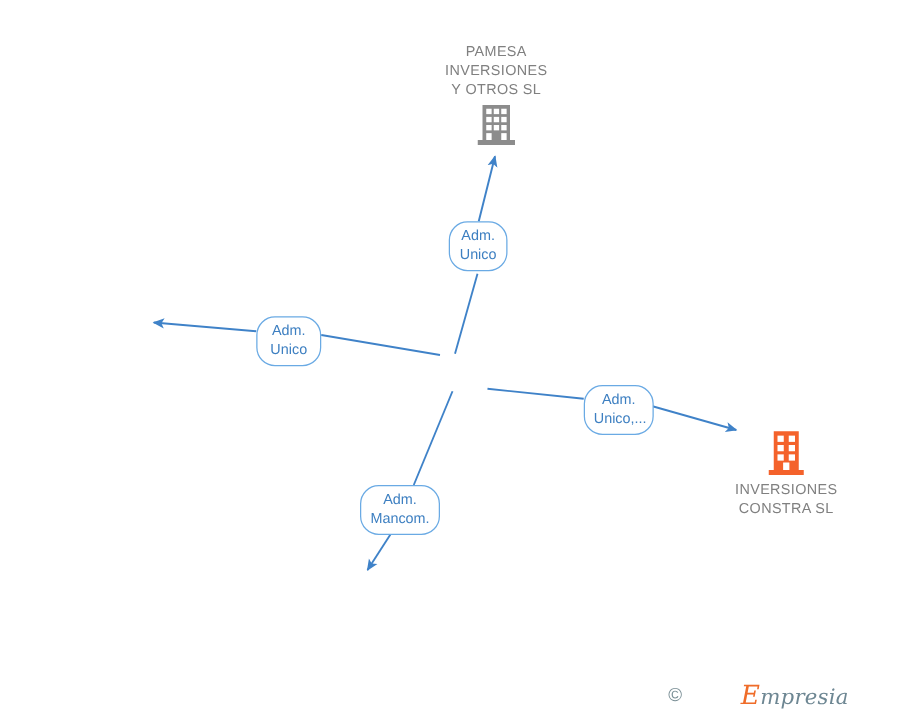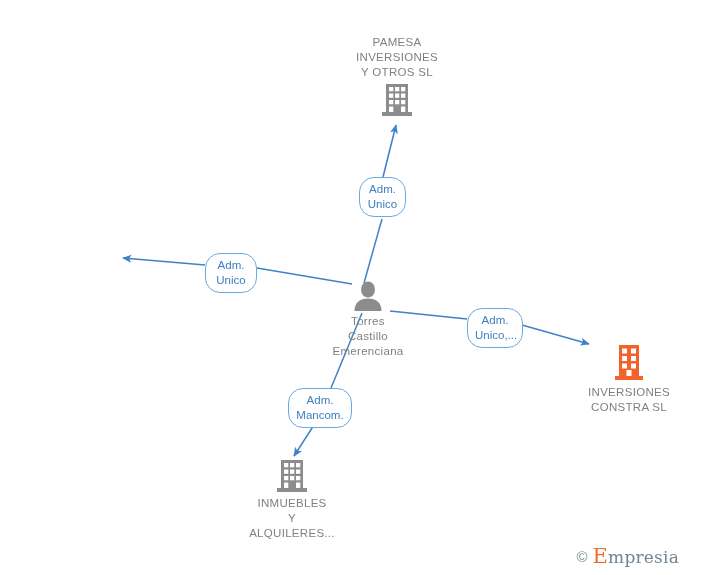--- a/index.html
+++ b/index.html
@@ -69,23 +69,25 @@
     align-items: center;
     gap: 5px;
     user-select: none;
   }
   .wm-c {
     font-size: 15px;
     color: #7a8f96;
   }
   .wm-text {
     font-family: "DejaVu Serif", serif;
+    font-style: italic;
     font-size: 17px;
     color: #6e8793;
     letter-spacing: 0.2px;
+    margin-left: 42px;
   }
   .wm-text .wm-e {
     color: #ef6c29;
     font-size: 21px;
   }
 </style>
 </head>
 <body>
 
 <div id="canvas">
@@ -133,66 +135,37 @@
       <rect x="19" y="10.5" width="4.3" height="4.3" fill="#ffffff"></rect>
       <rect x="7" y="17" width="4.3" height="4.3" fill="#ffffff"></rect>
       <rect x="13" y="17" width="4.3" height="4.3" fill="#ffffff"></rect>
       <rect x="19" y="17" width="4.3" height="4.3" fill="#ffffff"></rect>
       <rect x="7" y="23.5" width="4.3" height="5.5" fill="#ffffff"></rect>
       <rect x="19" y="23.5" width="4.3" height="5.5" fill="#ffffff"></rect>
     </svg>
   </div>
 
 
-  <div class="node" style="left:368px; top:281px;">
-    <svg class="node-icon" width="32" height="30" viewBox="0 0 32 30" xmlns="http://www.w3.org/2000/svg">
-      <ellipse cx="16" cy="8.5" rx="7" ry="8" fill="#8c8c8c"></ellipse>
-      <path d="M2.5,30 C2.5,21 8.5,17.5 16,17.5 C23.5,17.5 29.5,21 29.5,30 Z" fill="#8c8c8c"></path>
-    </svg>
-    <div class="node-label node-label-bottom">Torres
-Castillo
-Emerenciana</div>
-  </div>
 
   <div class="node" style="left:629px; top:344px;">
     <svg class="node-icon" width="32" height="38" viewBox="0 0 32 38" xmlns="http://www.w3.org/2000/svg">
       <rect x="6" y="1" width="20" height="31" fill="#f4622b"></rect>
       <rect x="2" y="32" width="28" height="4" fill="#f4622b"></rect>
       <rect x="9" y="4.5" width="5" height="5" fill="#ffffff"></rect>
       <rect x="18" y="4.5" width="5" height="5" fill="#ffffff"></rect>
       <rect x="9" y="12" width="5" height="5" fill="#ffffff"></rect>
       <rect x="18" y="12" width="5" height="5" fill="#ffffff"></rect>
       <rect x="9" y="19.5" width="5" height="5" fill="#ffffff"></rect>
       <rect x="18" y="19.5" width="5" height="5" fill="#ffffff"></rect>
       <rect x="13.5" y="26" width="5" height="6" fill="#ffffff"></rect>
     </svg>
     <div class="node-label node-label-bottom">INVERSIONES
 CONSTRA  SL</div>
   </div>
 
-  <div class="node" style="left:292px; top:459px;">
-    <svg class="node-icon" width="30" height="34" viewBox="0 0 30 34" xmlns="http://www.w3.org/2000/svg">
-      <rect x="4" y="1" width="22" height="28" fill="#8c8c8c"></rect>
-      <rect x="0" y="29" width="30" height="4" fill="#8c8c8c"></rect>
-      <rect x="7" y="4" width="4.3" height="4.3" fill="#ffffff"></rect>
-      <rect x="13" y="4" width="4.3" height="4.3" fill="#ffffff"></rect>
-      <rect x="19" y="4" width="4.3" height="4.3" fill="#ffffff"></rect>
-      <rect x="7" y="10.5" width="4.3" height="4.3" fill="#ffffff"></rect>
-      <rect x="13" y="10.5" width="4.3" height="4.3" fill="#ffffff"></rect>
-      <rect x="19" y="10.5" width="4.3" height="4.3" fill="#ffffff"></rect>
-      <rect x="7" y="17" width="4.3" height="4.3" fill="#ffffff"></rect>
-      <rect x="13" y="17" width="4.3" height="4.3" fill="#ffffff"></rect>
-      <rect x="19" y="17" width="4.3" height="4.3" fill="#ffffff"></rect>
-      <rect x="7" y="23.5" width="4.3" height="5.5" fill="#ffffff"></rect>
-      <rect x="19" y="23.5" width="4.3" height="5.5" fill="#ffffff"></rect>
-    </svg>
-    <div class="node-label node-label-bottom">INMUEBLES
-Y
-ALQUILERES...</div>
-  </div>
 
   <div class="edge-label" style="left:359px; top:177px; width:47px;">Adm.
 Unico</div>
 
   <div class="edge-label" style="left:205px; top:253px; width:52px;">Adm.
 Unico</div>
 
   <div class="edge-label" style="left:467px; top:308px; width:56px;">Adm.
 Unico,...</div>
 

